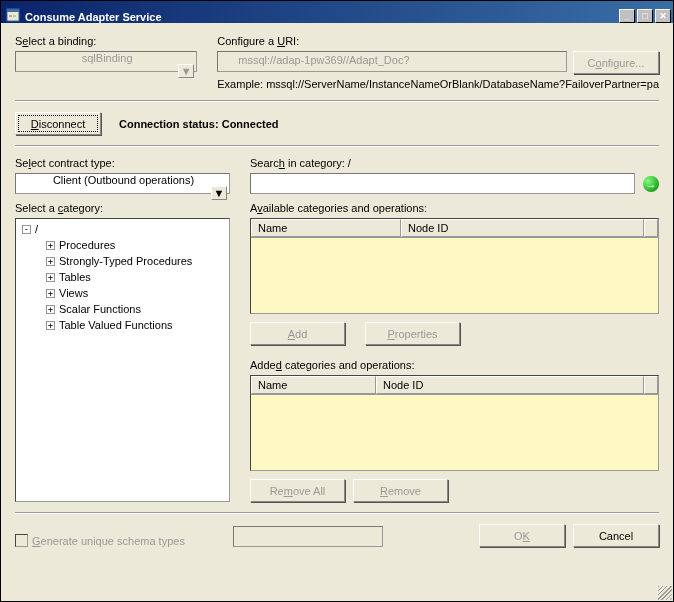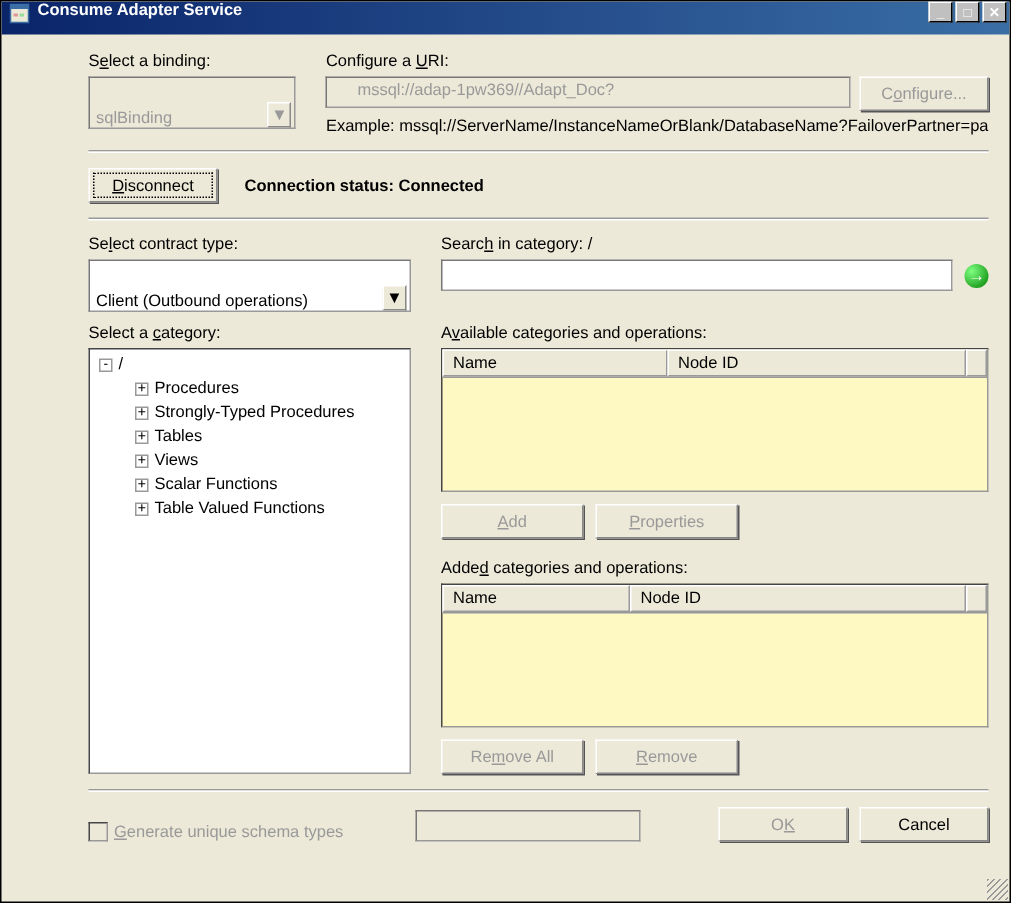--- a/index.html
+++ b/index.html
@@ -1,27 +1,27 @@
 <!DOCTYPE html>
 <html><head>
 <meta charset="utf-8">
 <style>
 * { box-sizing: border-box; font-family: Tahoma, sans-serif; font-size: 11px; }
 body { margin: 0; background: #ece9d8; width: 674px; height: 602px; border: 1px solid #000; }
-.titlebar { background: linear-gradient(to right, #0a246a, #3a6ea5); color: #fff; height: 22px; display: flex; align-items: flex-start; padding: 0 2px; }
+.titlebar { background: linear-gradient(to right, #0a246a, #3a6ea5); color: #fff; height: 22px; display: flex; align-items: flex-end; padding: 0 2px; }
 .titlebar-icon { width: 16px; height: 16px; margin: 0 4px 0 2px; display: inline-block; }
 .titlebar-icon svg { display: block; }
 .titlebar-text { font-weight: bold; flex: 1; }
 .win-btns { display: flex; gap: 2px; }
 .win-btn { width: 16px; height: 14px; background: #c0c0c0; border: 1px solid #fff; border-right-color: #000; border-bottom-color: #000; display: flex; align-items: center; justify-content: center; font-family: Arial; font-size: 9px; font-weight: bold; cursor: pointer; }
-.content { padding: 12px 14px; margin-left: 44px; }
+.content { padding: 12px 14px; }
 .row { display: flex; gap: 20px; margin-bottom: 4px; }
 .label { margin-bottom: 4px; display: block; }
 .underline { text-decoration: underline; }
-.combo { height: 35px; background: #ece9d8; border: 1px solid #999; border-top-color: #777; border-left-color: #777; display: flex; align-items: flex-end; padding: 0 2px 0 4px; color: #999; }
+.combo { height: 21px; background: #ece9d8; border: 1px solid #999; border-top-color: #777; border-left-color: #777; display: flex; align-items: center; padding: 0 2px 0 4px; color: #999; flex-direction: column; }
 .combo.active { background: #fff; color: #000; }
 .combo-arrow { width: 16px; height: 17px; background: #ece9d8; border: 1px solid #fff; border-right-color: #888; border-bottom-color: #888; margin-left: auto; display: flex; align-items: center; justify-content: center; }
 .textbox { height: 21px; background: #ece9d8; border: 1px solid #999; border-top-color: #777; border-left-color: #777; padding: 2px 20px; color: #999; }
 .textbox.white { background: #fff; color: #000; }
 .example { color: #000; font-size: 11px; margin-top: 4px; overflow: hidden; white-space: nowrap; }
 .btn { height: 23px; min-width: 75px; background: #ece9d8; border: 1px solid #fff; border-right-color: #888; border-bottom-color: #888; box-shadow: 1px 1px 0 #555; cursor: pointer; color: #000; }
 .btn.disabled { color: #999; cursor: default; }
 .btn.focused { outline: 1px dotted #000; outline-offset: -4px; }
 .sep { height: 2px; border-top: 1px solid #999; border-bottom: 1px solid #fff; margin: 10px 0; }
 .tree { background: #fff; border: 1px inset #999; height: 284px; overflow: auto; padding: 2px; }
@@ -140,21 +140,21 @@
     <div style="flex:1;">
       <span class="label"><span>A</span><span class="underline">v</span><span>ailable categories and operations:</span></span>
       <div class="table-container">
         <div class="table-header">
           <div class="table-header-cell" style="width:150px;">Name</div>
           <div class="table-header-cell" style="flex:1;">Node ID</div>
           <div class="table-header-cell" style="width:14px;"></div>
         </div>
         <div class="table-body"></div>
       </div>
-      <div style="margin-top:8px; display:flex; gap:8px;">
+      <div style="margin-top:8px; display:flex; gap:20px;">
         <button class="btn disabled" style="width:95px;"><span></span><span class="underline">A</span><span>dd</span></button>
         <button class="btn disabled" style="width:95px;"><span></span><span class="underline">P</span><span>roperties</span></button>
       </div>
 
       <div style="margin-top:14px;">
         <span class="label"><span>Adde</span><span class="underline">d</span><span> categories and operations:</span></span>
         <div class="table-container">
           <div class="table-header">
             <div class="table-header-cell" style="width:125px;">Name</div>
             <div class="table-header-cell" style="flex:1;">Node ID</div>

